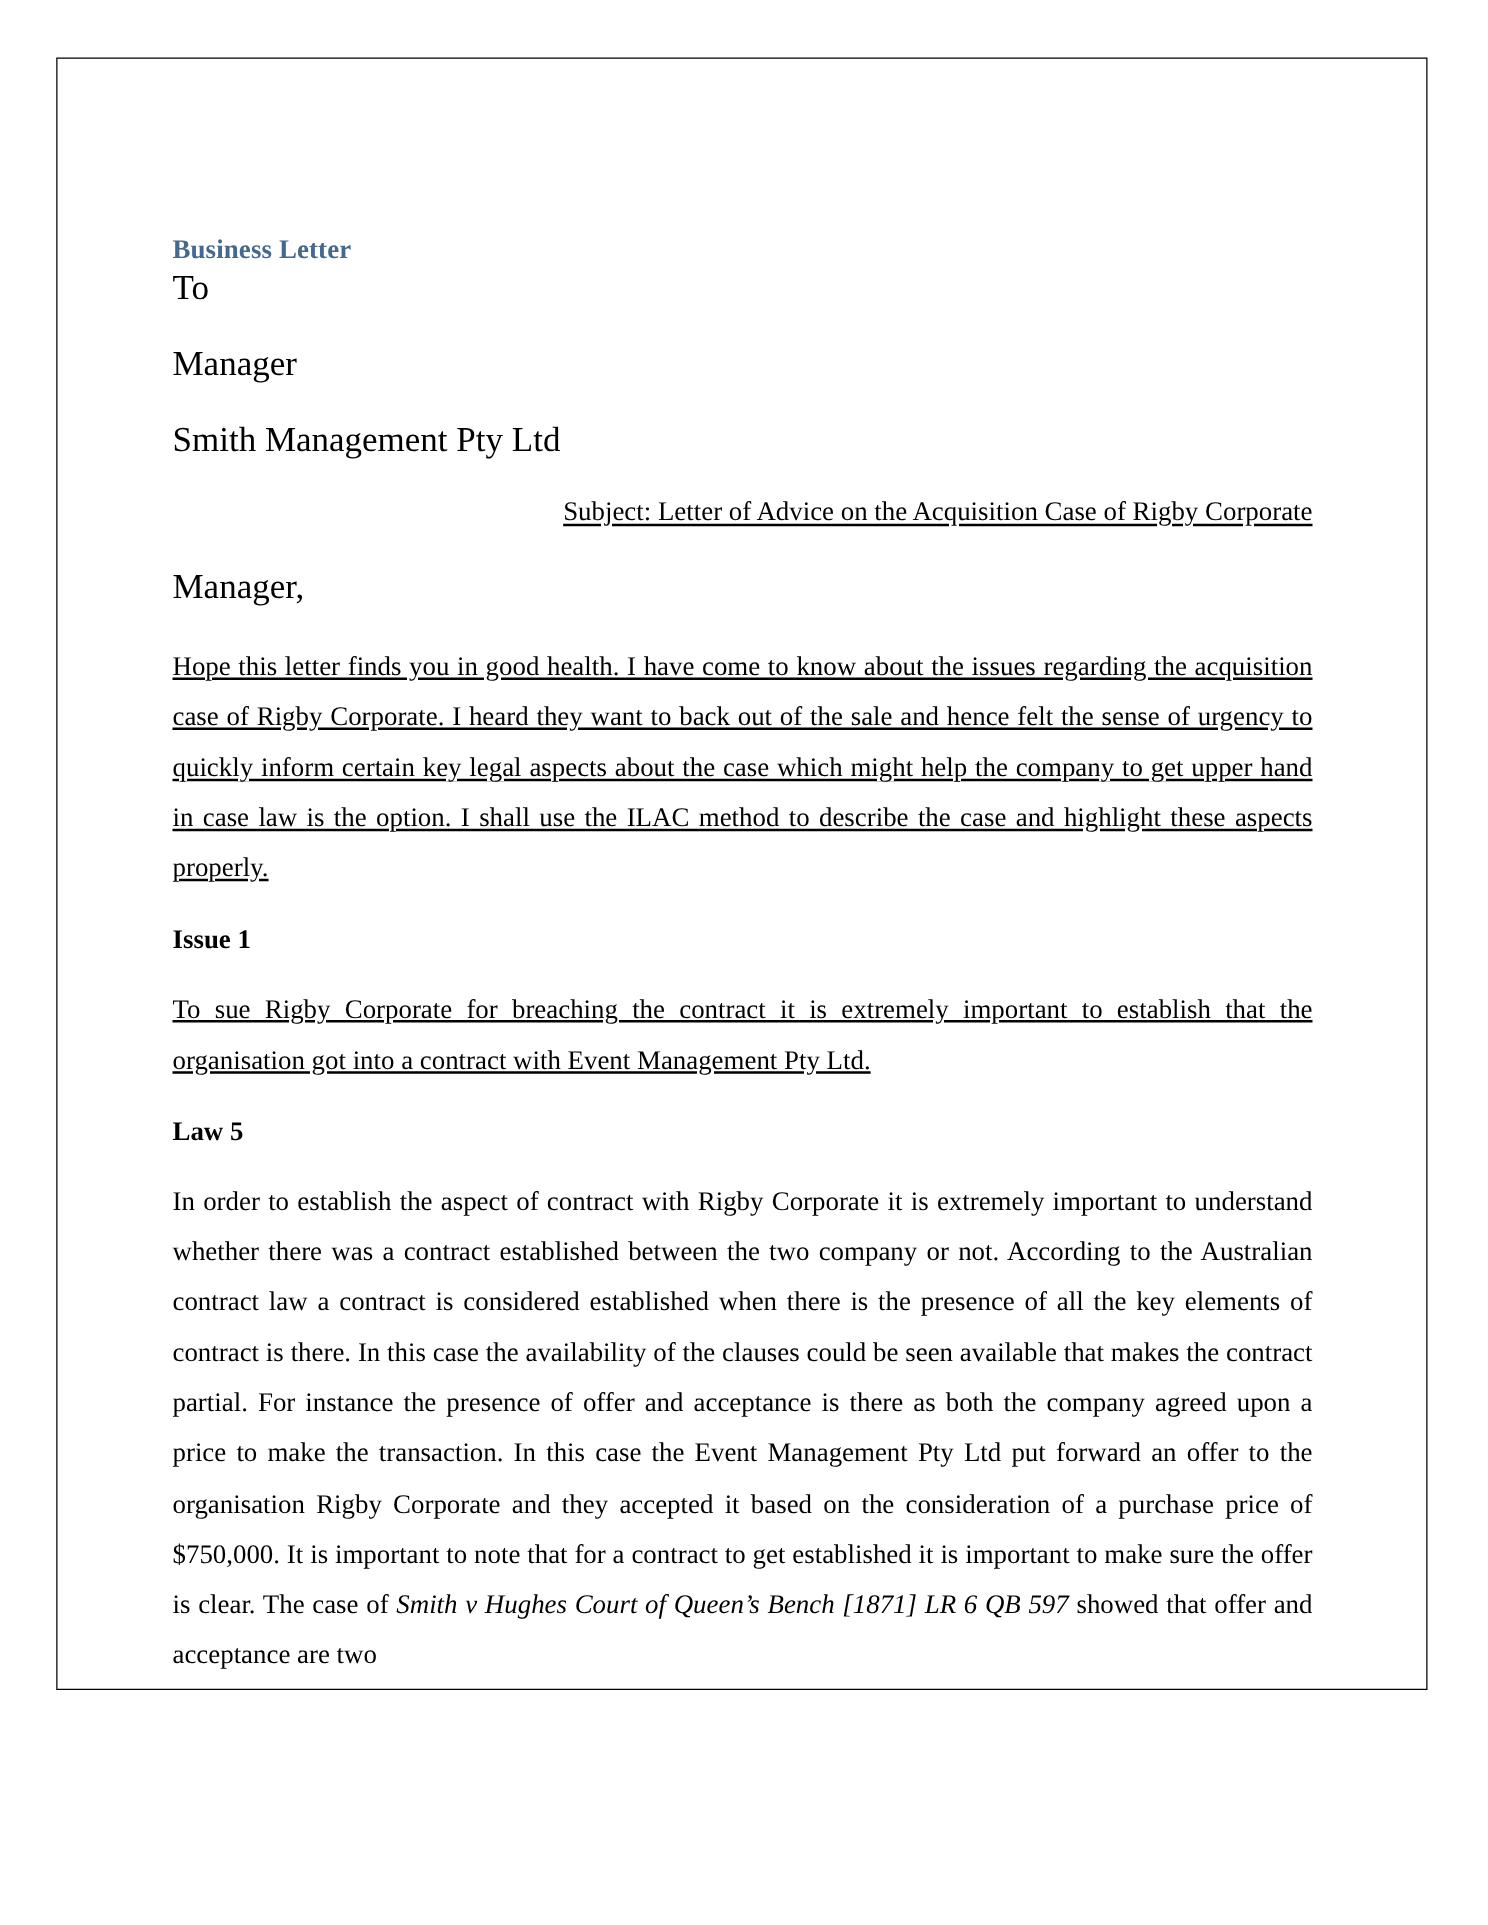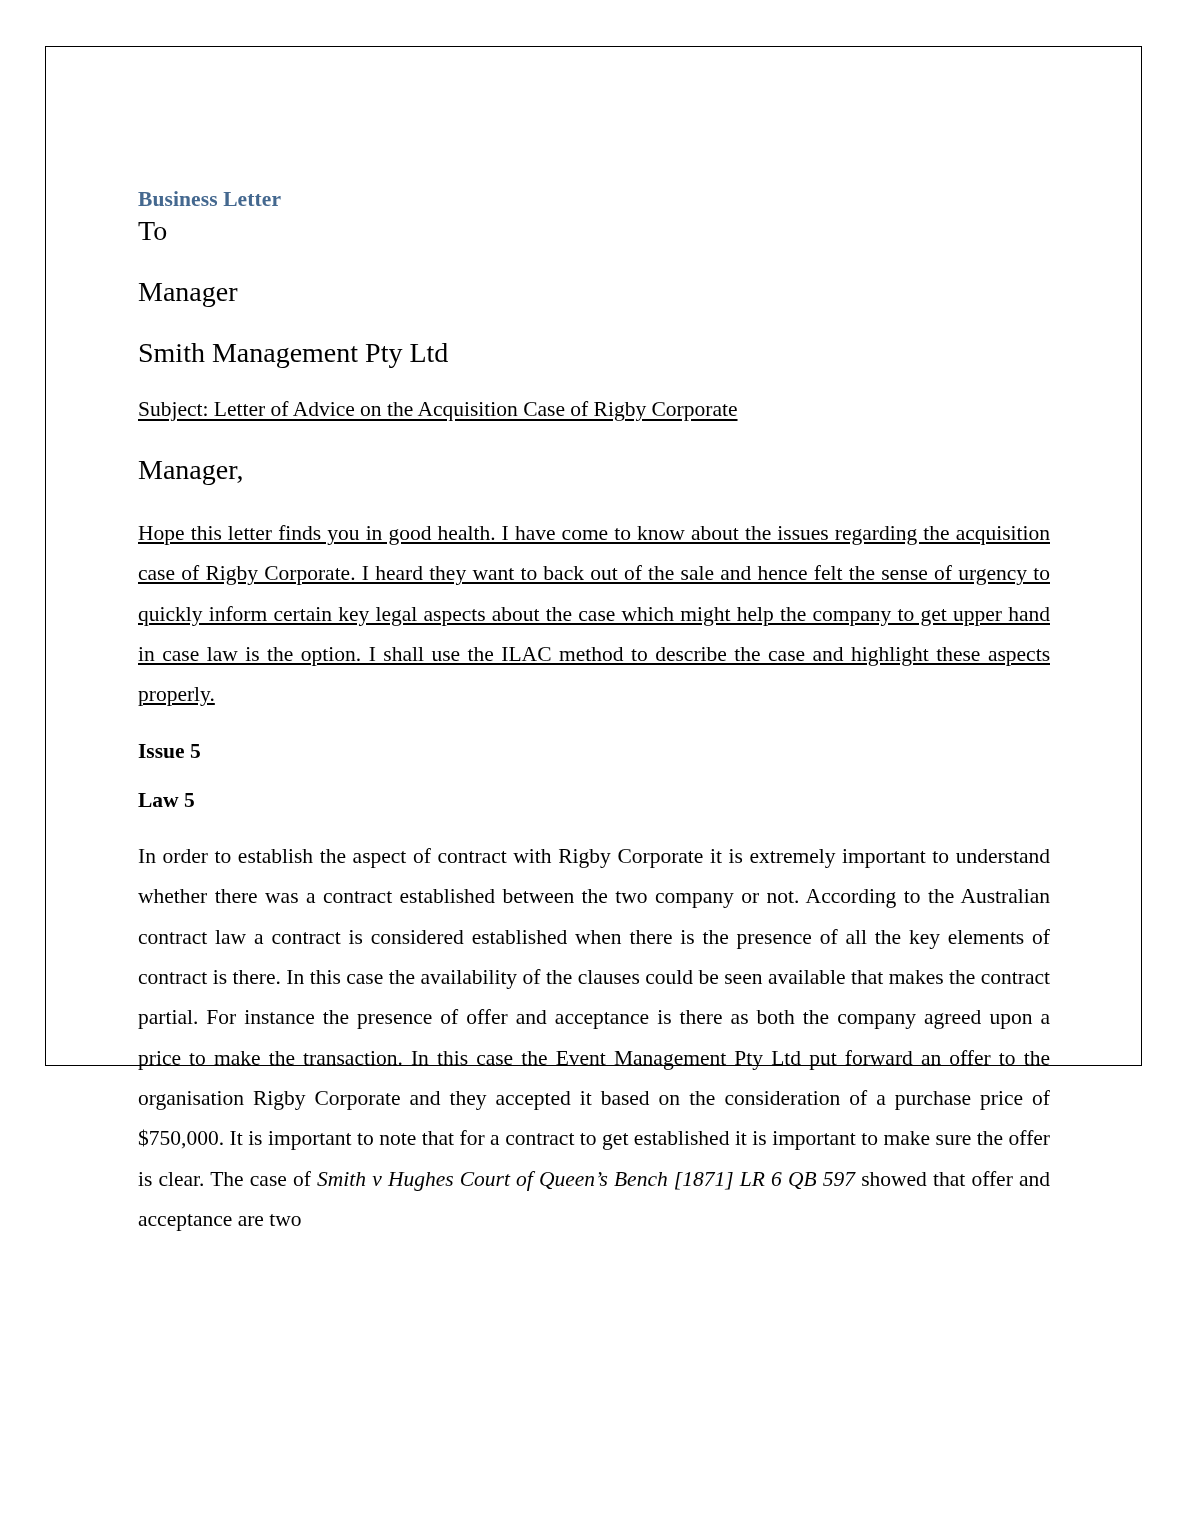--- a/index.html
+++ b/index.html
@@ -12,21 +12,21 @@
     height: 1540px;
     font-family: "Liberation Serif", "DejaVu Serif", serif;
     overflow: hidden;
   }
 
   .page-sheet {
     position: absolute;
     left: 45px;
     top: 46px;
     width: 1097px;
-    height: 1020px;
+    height: 1306px;
     border: 1.5px solid #000000;
     background: #ffffff;
     box-sizing: border-box;
   }
 
   .page-content {
     position: absolute;
     left: 92px;
     top: 140px;
     width: 912px;
@@ -44,21 +44,21 @@
   .addr-line {
     font-size: 28px;
     color: #000000;
     line-height: 1.25;
     margin: 0 0 26px 0;
   }
 
   .subject-line {
     font-size: 21.5px;
     color: #000000;
-    text-align: left;
+    text-align: right;
     margin: 0 0 29px 0;
     padding: 0 0 0 0;
     line-height: 1.25;
   }
   .subject-line span.u {
     text-decoration: underline;
     text-underline-offset: 2.5px;
   }
 
   .body-para {
@@ -104,22 +104,23 @@
 
     <p class="subject-line">
       <span class="u">Subject: Letter of Advice on the Acquisition Case of Rigby Corporate</span>
     </p>
 
 
     <p class="addr-line">Manager,</p>
 
     <p class="body-para spacer-para">Hope this letter finds you in good health. I have come to know about the issues regarding the acquisition case of Rigby Corporate. I heard they want to back out of the sale and hence felt the sense of urgency to quickly inform certain key legal aspects about the case which might help the company to get upper hand in case law is the option. I shall use the ILAC method to describe the case and highlight these aspects properly.</p>
 
-    <h2 class="section-heading">Issue 5</h2>
+    <h2 class="section-heading">Issue 1</h2>
 
+    <p class="body-para spacer-para">To sue Rigby Corporate for breaching the contract it is extremely important to establish that the organisation got into a contract with Event Management Pty Ltd.</p>
 
     <h2 class="section-heading">Law 5</h2>
 
     <p class="body-para">
       <span>In order to establish the aspect of contract with Rigby Corporate it is extremely important to understand whether there was a contract established between the two company or not. According to the Australian contract law a contract is considered established when there is the presence of all the key elements of contract is there. In this case the availability of the clauses could be seen available that makes the contract partial. For instance the presence of offer and acceptance is there as both the company agreed upon a price to make the transaction. In this case the Event Management Pty Ltd put forward an offer to the organisation Rigby Corporate and they accepted it based on the consideration of a purchase price of $750,000. It is important to note that for a contract to get established it is important to make sure the offer is clear. The case of </span><em class="case-cite">Smith v Hughes Court of Queen’s Bench [1871] LR 6 QB 597</em><span> showed that offer and acceptance are two</span>
     </p>
 
   </div>
 </div>
 

